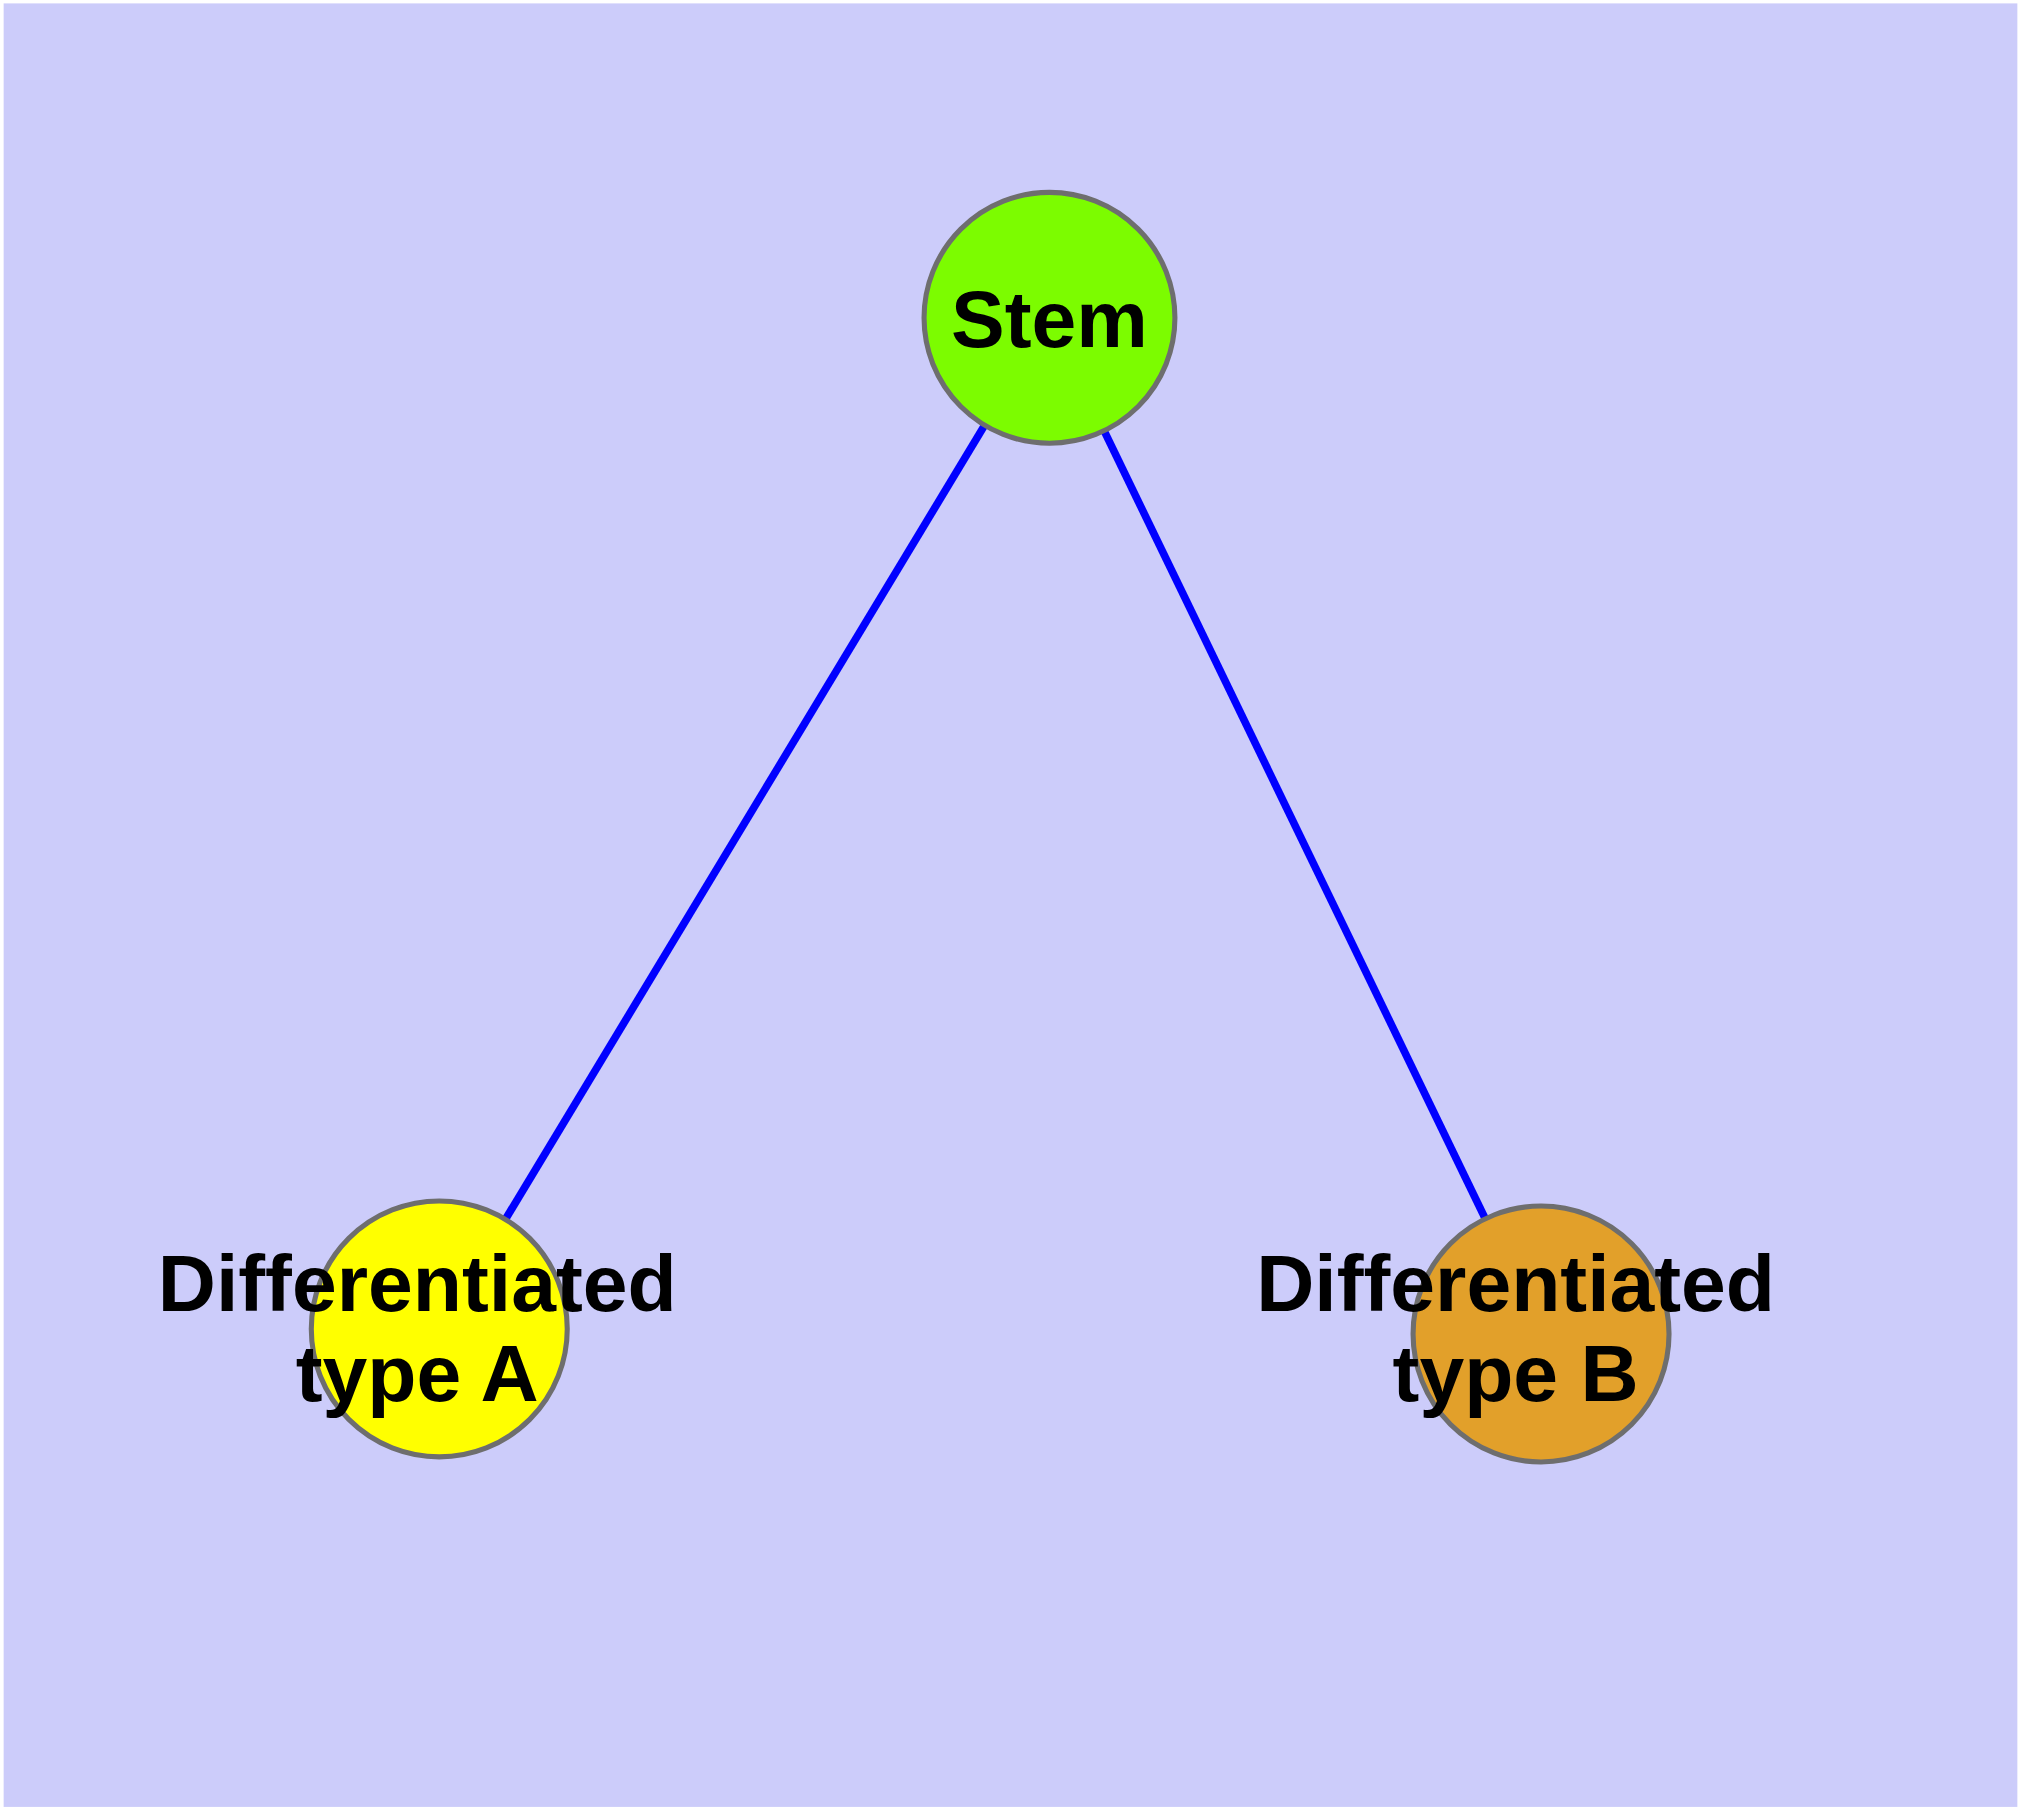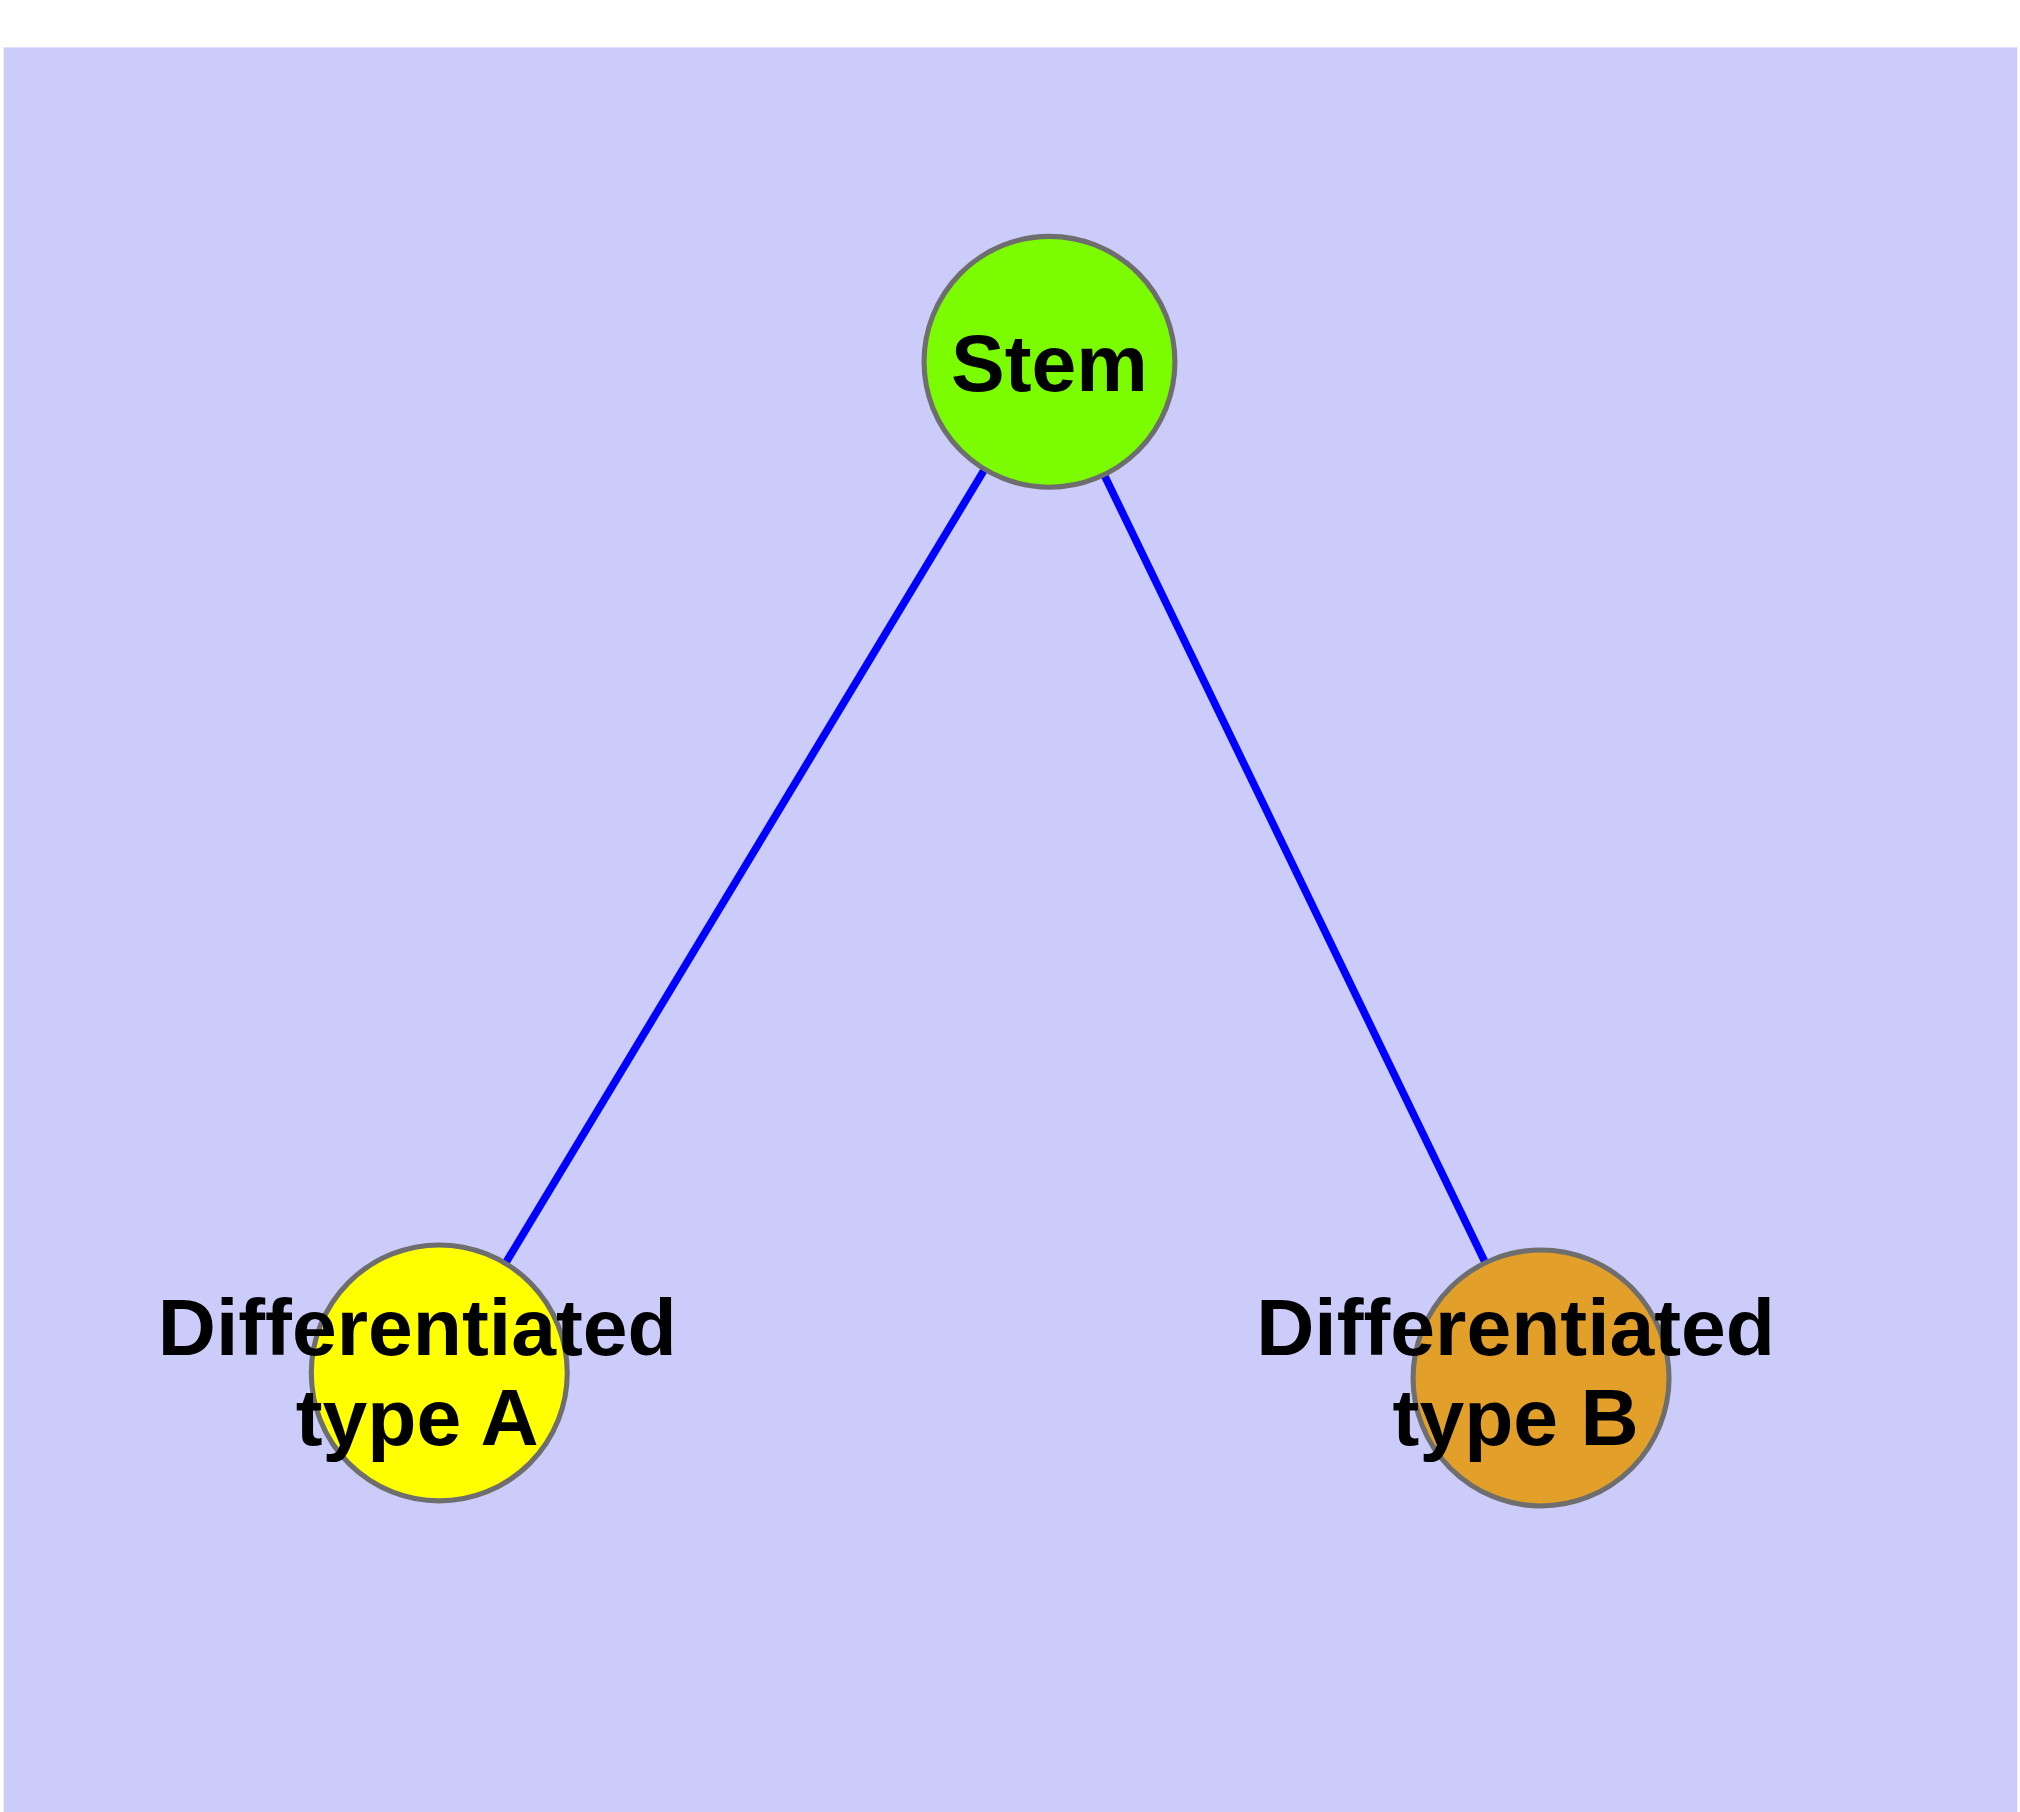--- a/index.html
+++ b/index.html
@@ -10,21 +10,20 @@
   body {
     width: 2021px;
     height: 1812px;
     overflow: hidden;
     font-family: "Liberation Sans", sans-serif;
   }
   #canvas {
     position: relative;
     width: 2021px;
     height: 1338px;
-    margin-top: 44px;
   }
   #graph-svg {
     position: absolute;
     left: 0;
     top: 0;
     display: block;
   }
   .node-label {
     font-family: "Liberation Sans", sans-serif;
     font-weight: bold;

